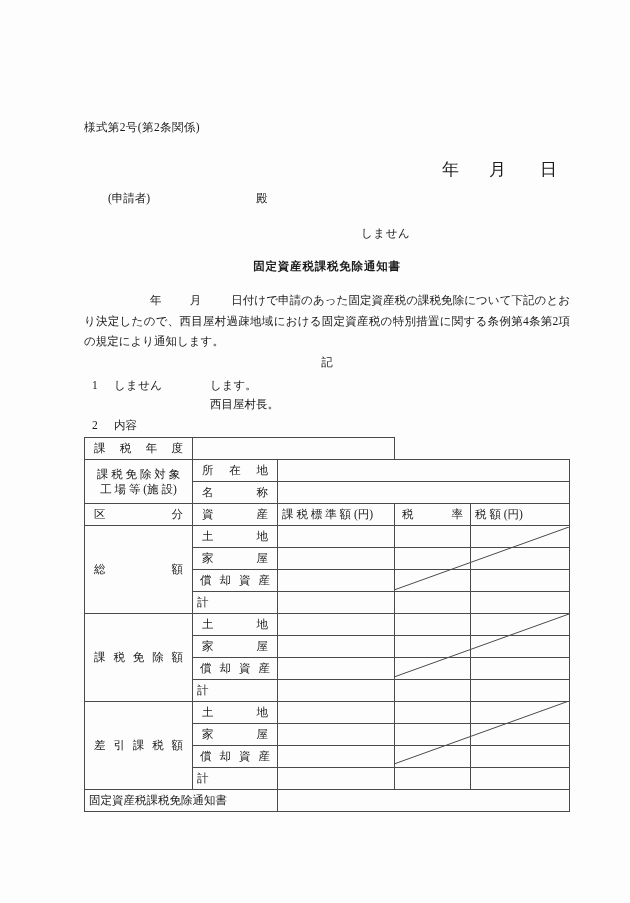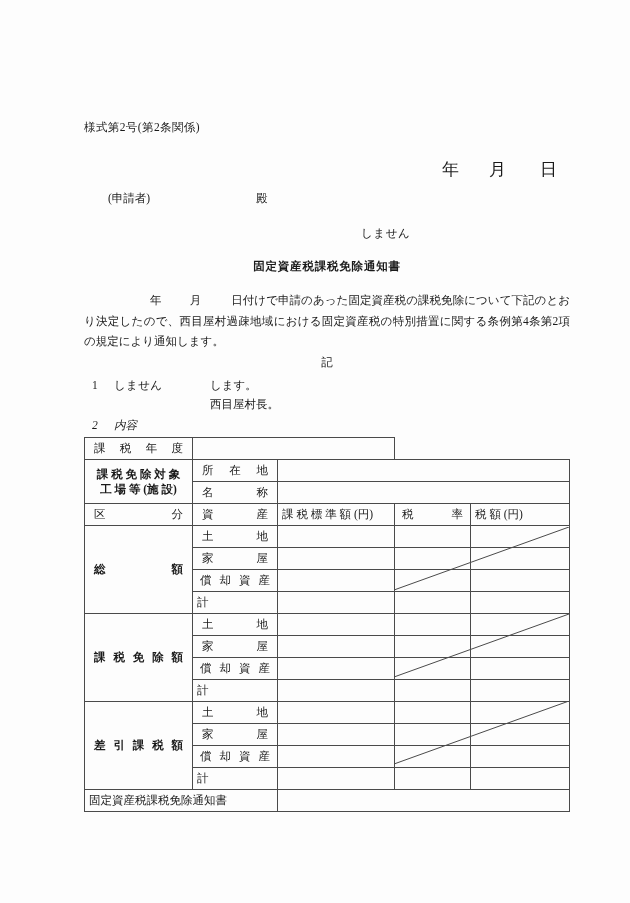--- a/index.html
+++ b/index.html
@@ -118,21 +118,20 @@
     top: 353px;
     font-size: 11.5px;
     white-space: nowrap;
   }
   .item-2 {
     position: absolute;
     left: 80px;
     top: 374px;
     font-size: 11.5px;
     white-space: nowrap;
-    font-style: italic;
   }
   .item-2 .num { display:inline-block; width: 22px; }
 
   
   .tbl-wrap {
     position: absolute;
     left: 72px;
     top: 393px;
     width: 485px;
   }
@@ -160,21 +159,20 @@
     width: 100%;
     padding: 0 5px;
     box-sizing: border-box;
   }
   .spread.narrow { padding: 0 3px; }
   .ctr { text-align: left; }
   .lbl-cell { text-align: center; }
 
   .vlabel {
     text-align: center;
-    font-weight: bold;
   }
 
   
   .diag {
     position: absolute;
     pointer-events: none;
   }
   .diag svg { display:block; }
 </style>
 </head>

